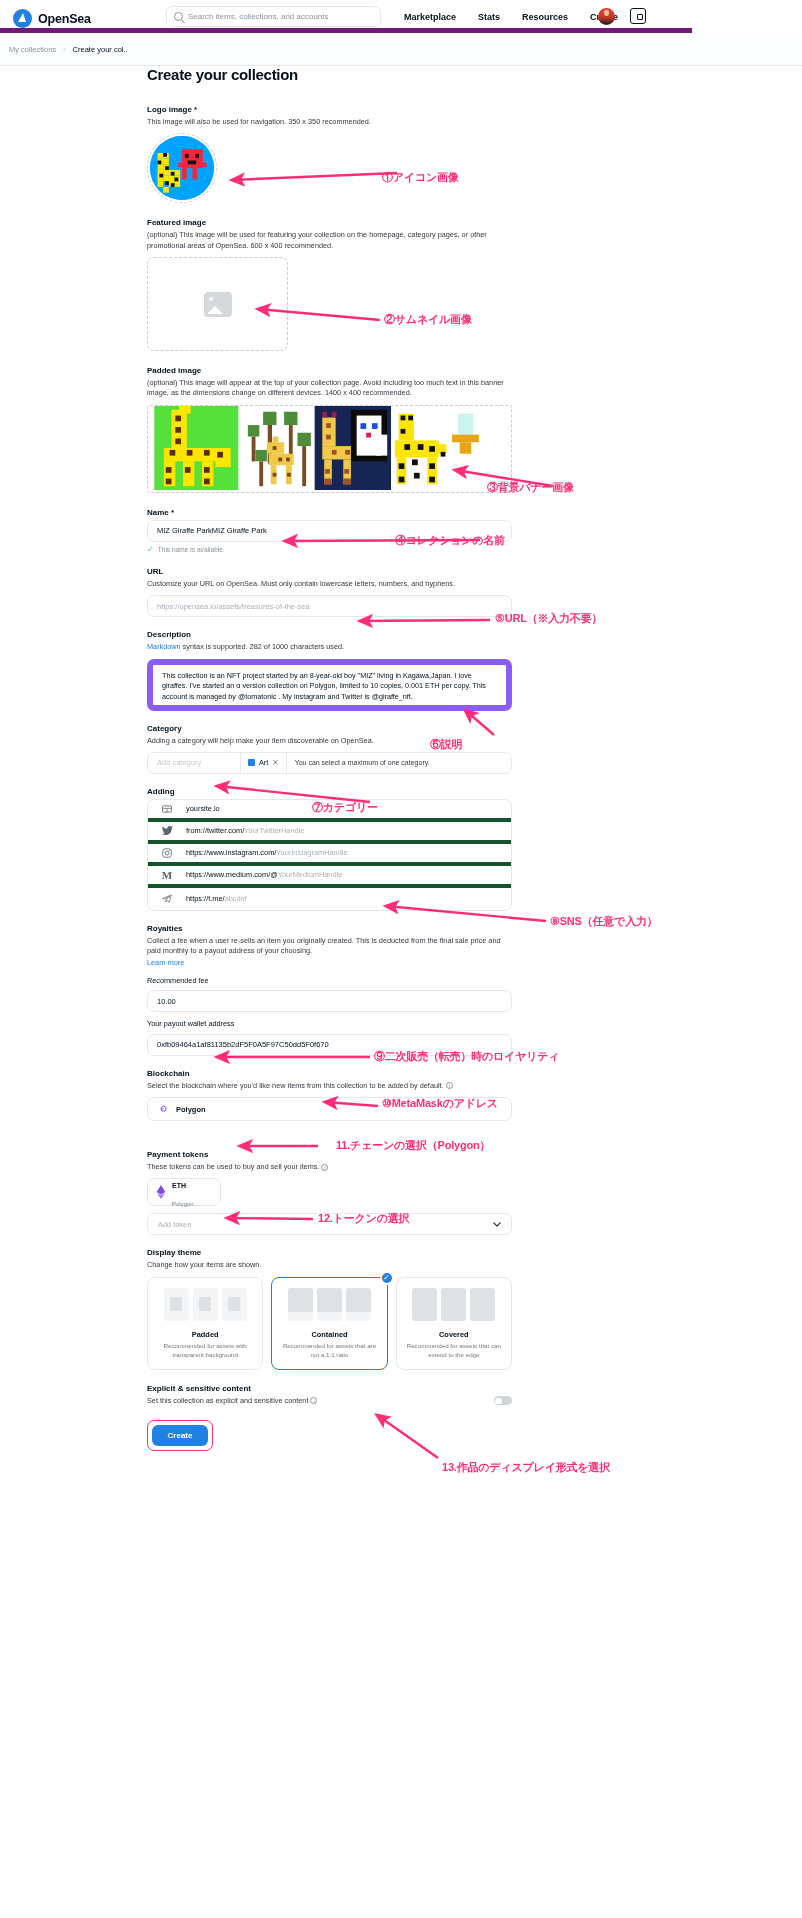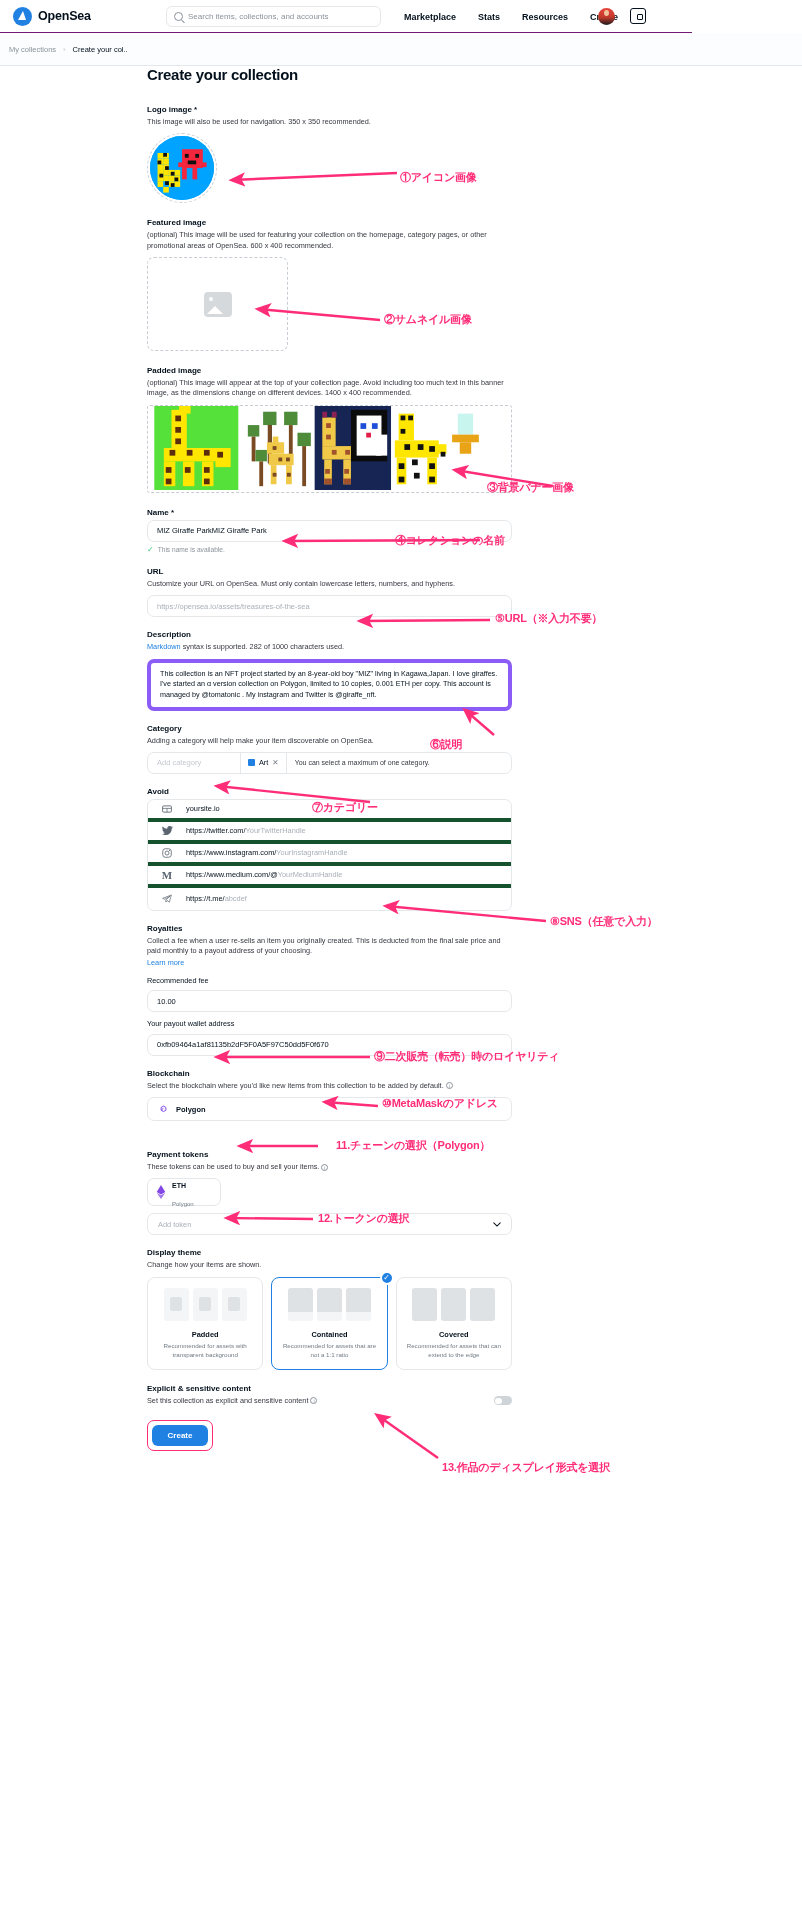--- a/index.html
+++ b/index.html
@@ -8,22 +8,22 @@
     font-family: "Liberation Sans", sans-serif;
     background: #ffffff;
     color: #04111d;
     overflow: hidden;
   }
   #page { position: relative; width: 802px; height: 1918px; background:#fff; }
 
   
   .header {
     position: absolute; top:0; left:0; width:692px; height:33px;
-    background:#fff; border-bottom:1px solid #701a75;
-    display:flex; align-items:center;
+    background:#fff; border-bottom:5px solid #701a75;
+    display:flex; align-items:flex-end;
   }
   .brand { display:flex; align-items:center; gap:6px; margin-left:13px; }
   .brand-logo {
     width:19px; height:19px; border-radius:50%;
     background:#2081e2; position:relative; flex:none;
   }
   .brand-logo:after{
     content:""; position:absolute; left:5px; top:4px;
     width:0;height:0;border-left:5px solid transparent;
     border-right:3px solid transparent;border-bottom:9px solid #fff;
@@ -96,21 +96,21 @@
   
   .inp{
     width:365px;height:22px;border:1px solid #e5e8eb;border-radius:7px;background:#fff;
     display:flex;align-items:center;padding:0 9px;font-size:7.5px;color:#04111d;
   }
   .inp.ph{ color:#a9b0b8;}
   .avail{ display:flex;align-items:center;gap:4px;margin-top:4px;font-size:6.6px;color:#8a939b;}
   .check{ color:#34c77b;font-size:8px;line-height:1;}
 
   .ta{
-    width:365px;height:52px;border:4px solid #8b5cf6;border-radius:7px;background:#fff;
+    width:365px;height:52px;border:6px solid #8b5cf6;border-radius:7px;background:#fff;
     padding:6px 9px;font-size:7.2px;line-height:1.5;color:#04111d;
   }
 
   
   .cat-row{
     width:365px;height:22px;border:1px solid #e5e8eb;border-radius:7px;background:#fff;
     display:flex;align-items:center;font-size:7.5px;
   }
   .cat-ph{ color:#c5cad0; padding-left:9px; width:92px;}
   .cat-chip{
@@ -446,39 +446,39 @@
         <span class="cat-chip">
           <span class="tile"></span>
           <span class="nm">Art</span>
           <span class="x">✕</span>
         </span>
         <span class="cat-note">You can select a maximum of one category.</span>
       </div>
     </div>
 
     <div class="sec" style="margin-top:13px">
-      <div class="lbl">Avoid</div>
+      <div class="lbl">Adding</div>
       <div class="links">
         <div class="link-row">
           <span class="link-ico">
             <svg width="10" height="10" viewBox="0 0 16 16">
                 <rect x="1" y="3" width="14" height="10" rx="1.5" fill="none" stroke="#5b6570" stroke-width="1.4"></rect>
                 <line x1="1" y1="7" x2="15" y2="7" stroke="#5b6570" stroke-width="1.2"></line>
                 <line x1="8" y1="7" x2="8" y2="13" stroke="#5b6570" stroke-width="1.2"></line>
               </svg>
           </span>
           <span class="link-txt">yoursite.io</span>
         </div>
         <div class="link-row">
           <span class="link-ico">
             <svg width="11" height="9" viewBox="0 0 16 13">
                 <path d="M16 1.6a6.4 6.4 0 0 1-1.9.5A3.3 3.3 0 0 0 15.5.3a6.6 6.6 0 0 1-2.1.8A3.3 3.3 0 0 0 7.7 4a9.3 9.3 0 0 1-6.8-3.4 3.3 3.3 0 0 0 1 4.4A3.3 3.3 0 0 1 .4 4.6a3.3 3.3 0 0 0 2.6 3.3 3.3 3.3 0 0 1-1.5.1 3.3 3.3 0 0 0 3.1 2.3A6.6 6.6 0 0 1 0 11.7a9.3 9.3 0 0 0 5 1.5c6 0 9.4-5.1 9.2-9.7A6.6 6.6 0 0 0 16 1.6z" fill="#5b6570"></path>
               </svg>
           </span>
-          <span class="link-txt"><span>https://twitter.com/</span><span class="dim">YourTwitterHandle</span></span>
+          <span class="link-txt"><span>from://twitter.com/</span><span class="dim">YourTwitterHandle</span></span>
         </div>
         <div class="link-row">
           <span class="link-ico">
             <svg width="10" height="10" viewBox="0 0 16 16">
                 <rect x="1.2" y="1.2" width="13.6" height="13.6" rx="4" fill="none" stroke="#5b6570" stroke-width="1.3"></rect>
                 <circle cx="8" cy="8" r="3.2" fill="none" stroke="#5b6570" stroke-width="1.3"></circle>
                 <circle cx="12.1" cy="4" r="0.9" fill="#5b6570"></circle>
               </svg>
           </span>
           <span class="link-txt"><span>https://www.instagram.com/</span><span class="dim">YourInstagramHandle</span></span>
@@ -632,21 +632,21 @@
       <path d="M370,802 L217,786"></path>
       <path d="M546,921 L386,906"></path>
       <path d="M370,1057 L217,1057"></path>
       <path d="M378,1106 L325,1102"></path>
       <path d="M318,1146 L240,1146"></path>
       <path d="M313,1219 L227,1218"></path>
       <path d="M438,1458 L377,1415"></path>
     </g>
   </svg>
 
-  <div class="anno" style="left:400px; top:170px;">①アイコン画像</div>
+  <div class="anno" style="left:382px; top:170px;">①アイコン画像</div>
   <div class="anno" style="left:384px; top:312px;">②サムネイル画像</div>
   <div class="anno" style="left:487px; top:480px;">③背景バナー画像</div>
   <div class="anno" style="left:395px; top:533px;">④コレクションの名前</div>
   <div class="anno" style="left:495px; top:611px;">⑤URL（※入力不要）</div>
   <div class="anno" style="left:430px; top:737px;">⑥説明</div>
   <div class="anno" style="left:312px; top:800px;">⑦カテゴリー</div>
   <div class="anno" style="left:550px; top:914px;">⑧SNS（任意で入力）</div>
   <div class="anno" style="left:374px; top:1049px;">⑨二次販売（転売）時のロイヤリティ</div>
   <div class="anno" style="left:382px; top:1096px;">⑩MetaMaskのアドレス</div>
   <div class="anno" style="left:336px; top:1138px;">11.チェーンの選択（Polygon）</div>

